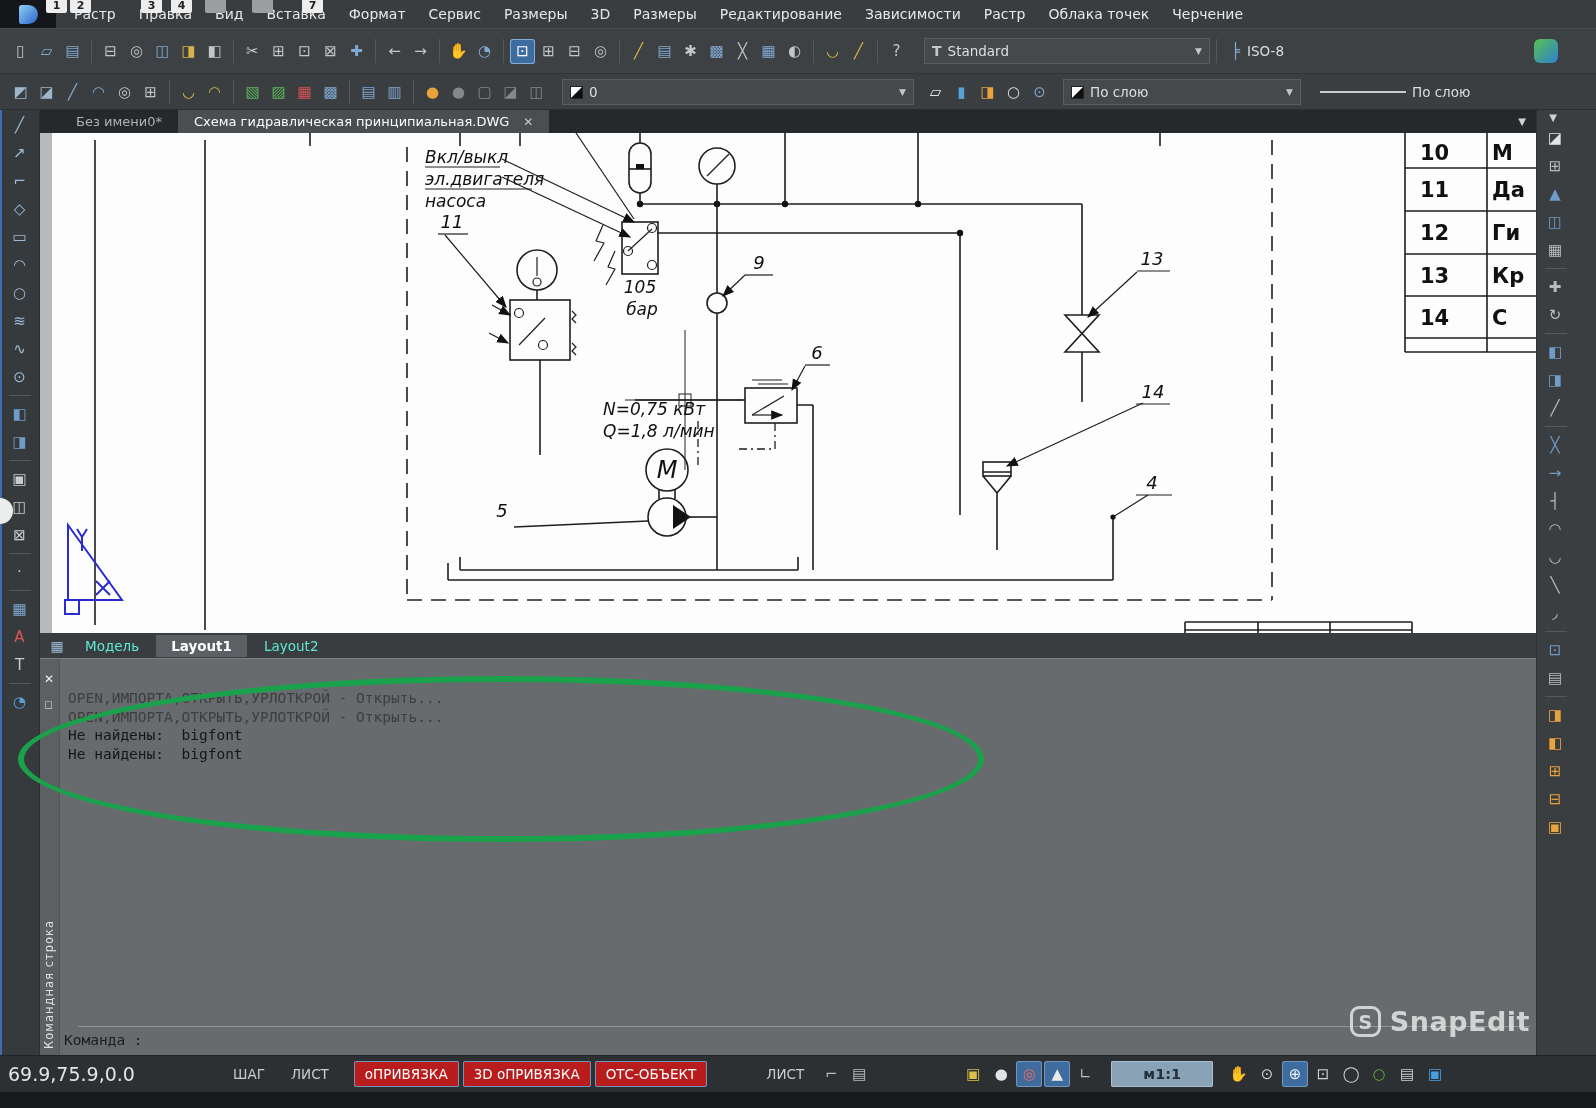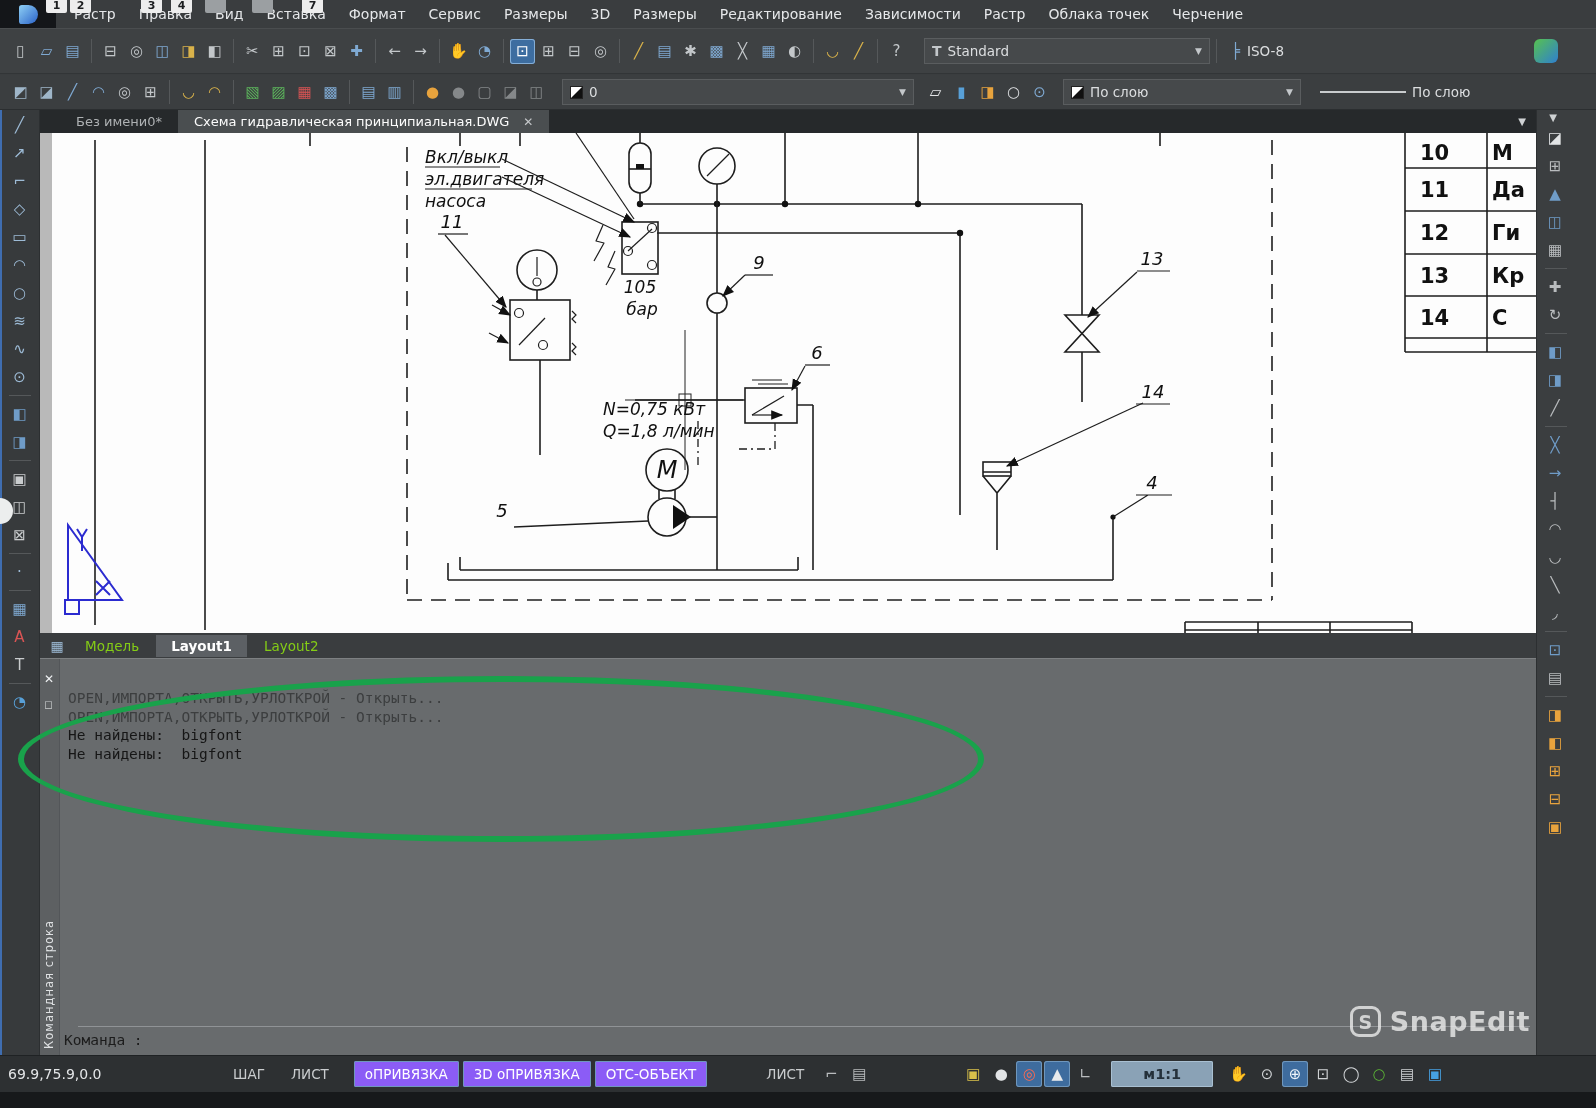--- a/index.html
+++ b/index.html
@@ -79,21 +79,21 @@
   .u{stroke:#2b2bd0;stroke-width:2;fill:none}
   .sk{font:italic 17px "DejaVu Sans",sans-serif;fill:#111}
   .sk18{font:italic 18px "DejaVu Sans",sans-serif;fill:#111}
   .skm{font:italic 24px "DejaVu Sans",sans-serif;fill:#111}
   .tn{font:700 21px "DejaVu Sans",sans-serif;fill:#111}
 
   
   .laybar{position:absolute;left:40px;top:633px;width:1496px;height:25px;background:#3a3d3f;
     display:flex;align-items:center;gap:2px;padding-left:6px}
   .lay-icon{width:22px;text-align:center;color:#9dbbd6;font-size:14px}
-  .ltab{padding:3px 15px;font-size:13.5px;color:#84cc16;white-space:nowrap}
+  .ltab{padding:3px 15px;font-size:13.5px;color:#5eead4;white-space:nowrap}
   .ltab.active{background:#5c6064;color:#fff;font-weight:700}
 
   
   .cmd{position:absolute;left:40px;top:658px;width:1496px;height:397px;background:#686b6d;
     border-top:1px solid #7d8082}
   .cmd-strip{position:absolute;left:0;top:0;width:20px;height:100%;background:#5d6062;border-right:1px solid #535659}
   .cmd-close{position:absolute;left:4px;top:14px;color:#f0f2f4;font-size:12px;line-height:12px}
   .cmd-dock{position:absolute;left:4px;top:40px;color:#c9ccce;font-size:11px;line-height:12px}
   .cmd-title{position:absolute;left:2px;bottom:6px;writing-mode:vertical-rl;transform:rotate(180deg);
     font-size:11.5px;color:#dfe1e3;letter-spacing:1px;white-space:nowrap}
@@ -109,23 +109,23 @@
 
   
   .wm{position:absolute;right:66px;top:1006px;display:flex;align-items:center;gap:9px;z-index:25;opacity:.82}
   .wm-logo{width:31px;height:31px;border:3px solid #e9e9e9;border-radius:9px;color:#e9e9e9;
     font:700 19px/26px "DejaVu Sans",sans-serif;text-align:center}
   .wm-text{font:700 27px "DejaVu Sans",sans-serif;color:#e9e9e9;letter-spacing:.5px}
 
   
   .statusbar{position:absolute;left:0;top:1055px;width:100%;height:37px;background:#2d3032;
     border-top:1px solid #1f2224;display:flex;align-items:center;padding:0 8px;z-index:5}
-  .coords{width:212px;font-size:14px;color:#e3e5e7;flex:none}
+  .coords{width:212px;font-size:19px;color:#e3e5e7;flex:none}
   .stoggle{padding:5px 11px;margin:0 2px;font-size:13.5px;color:#c9ccce;border-radius:2px;white-space:nowrap}
-  .stoggle.on{background:#8b5cf6;box-shadow:inset 0 0 0 1px #6f97bd;color:#fff}
+  .stoggle.on{background:#b91c1c;box-shadow:inset 0 0 0 1px #6f97bd;color:#fff}
   .sp1{width:44px;flex:none}.sp2{width:10px;flex:none}.sp3{width:86px;flex:none}
   .sicon{width:26px;height:26px;line-height:26px;text-align:center;font-size:15px;border-radius:3px;
     margin:0 1px;flex:none;color:#cfd2d4}
   .sicon.on{background:#3e6c9e;box-shadow:inset 0 0 0 1px #6f97bd}
   .scalebtn{background:#8aa2b6;color:#24303a;font-weight:700;font-size:14.5px;padding:5px 32px;
     border-radius:2px;margin:0 12px;box-shadow:inset 0 0 0 1px #a9c0d2;flex:none}
   .bottom{position:absolute;left:0;top:1092px;width:100%;height:16px;background:#17191b}
 </style>
 </head>
 <body>

